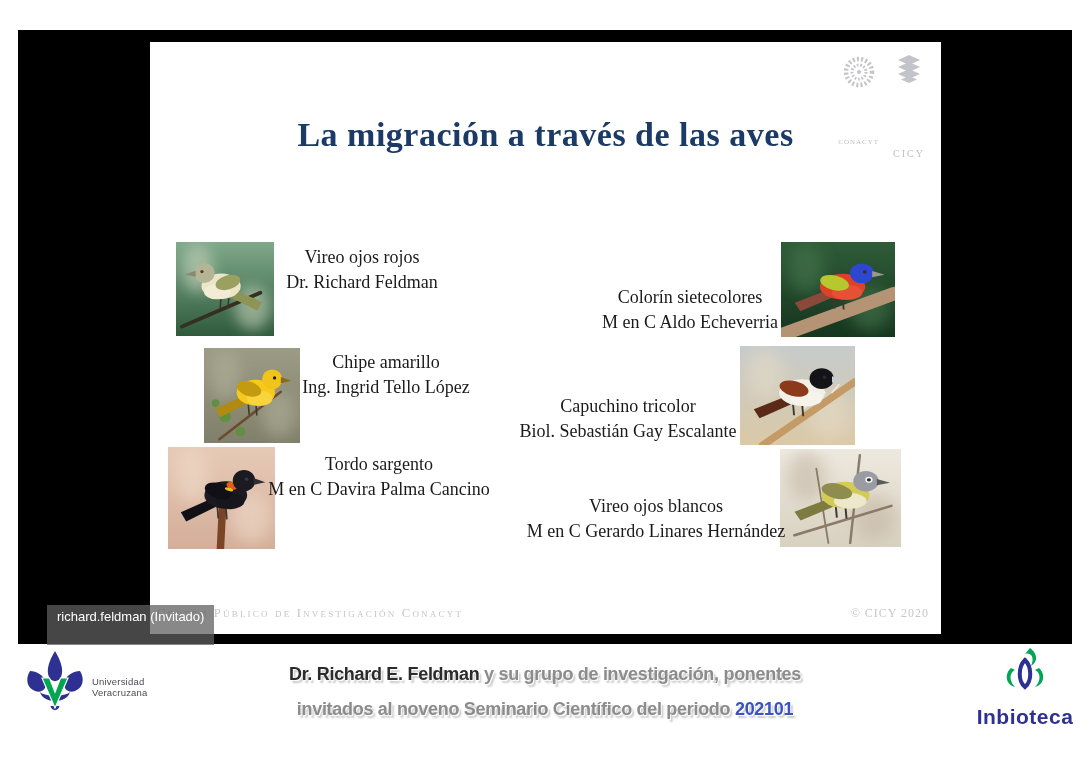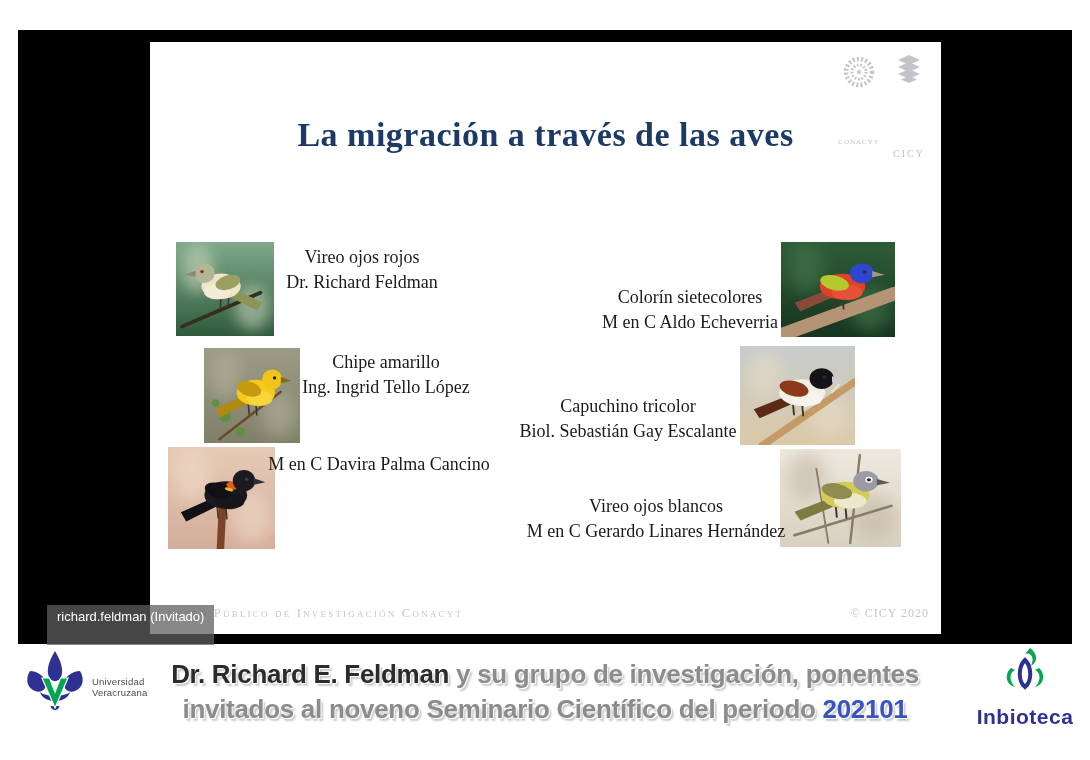--- a/index.html
+++ b/index.html
@@ -30,21 +30,21 @@
   }
   .slide-footer-right{
     position:absolute;right:12px;top:564px;font-family:"Liberation Serif",serif;
     font-size:12px;letter-spacing:1px;color:#c6c6cc;white-space:nowrap;
   }
   .name-tag{
     position:absolute;left:47px;top:605px;height:40px;line-height:23px;padding:0 10px;
     background:rgba(95,95,95,0.74);border-radius:0;color:#fff;font-size:13px;white-space:nowrap;
   }
   .banner{position:absolute;left:0;top:657px;width:100%;text-align:center;
-    font-size:26px;font-weight:600;letter-spacing:-0.3px;line-height:35px;
+    font-size:18px;font-weight:600;letter-spacing:-0.3px;line-height:35px;
     text-shadow:1px 1px 0 rgba(255,255,255,0.9),2.5px 2.5px 2px rgba(0,0,0,0.22);}
   .uv-logo{position:absolute;left:18px;top:650px;width:124px;display:flex;flex-direction:row;align-items:center;}
   .uv-logo .lbl{font-size:9.5px;color:#4a4a55;margin-top:2px;letter-spacing:.2px;}
   .inb-logo{position:absolute;left:966px;top:648px;width:118px;display:flex;flex-direction:column;align-items:center;}
   .inb-logo .lbl{font-size:21px;font-weight:600;color:#2e3192;letter-spacing:.5px;margin-top:1px;}
 </style>
 </head>
 <body>
 
 <div class="video-area"></div>
@@ -181,20 +181,21 @@
               <ellipse cx="53" cy="43" rx="13" ry="7.5" fill="#101016" transform="rotate(-18 53 43)"></ellipse>
               <ellipse cx="40" cy="38" rx="5.5" ry="3.6" fill="#e85c10" transform="rotate(-20 40 38)"></ellipse>
               <ellipse cx="43" cy="41.5" rx="4" ry="1.6" fill="#e8c020" transform="rotate(-20 43 41.5)"></ellipse>
               <circle cx="29" cy="33" r="10.5" fill="#1a1a20"></circle>
               <circle cx="26.5" cy="31.5" r="1.7" fill="#3a3a3a"></circle>
               <polygon points="20,30.5 9,34.5 20,37" fill="#2e2e34"></polygon>
             </g>
           </svg>
         </div>
     <div class="entry-text" style="left: 229px; top: 410px; position: absolute;">
+      <div>Tordo sargento</div>
       <div>M en C Davira Palma Cancino</div>
     </div>
   </div>
       <div>
     <div class="entry-photo" style="left: 631px; top: 200px; width: 114px; height: 95px;">
           <svg viewBox="0 0 100 100" preserveAspectRatio="none" width="100%" height="100%">
             <defs>
               <linearGradient id="g3" x1="0" y1="0" x2="0" y2="1">
                 <stop offset="0" stop-color="#2f5c38"></stop>
                 <stop offset="1" stop-color="#15351f"></stop>

